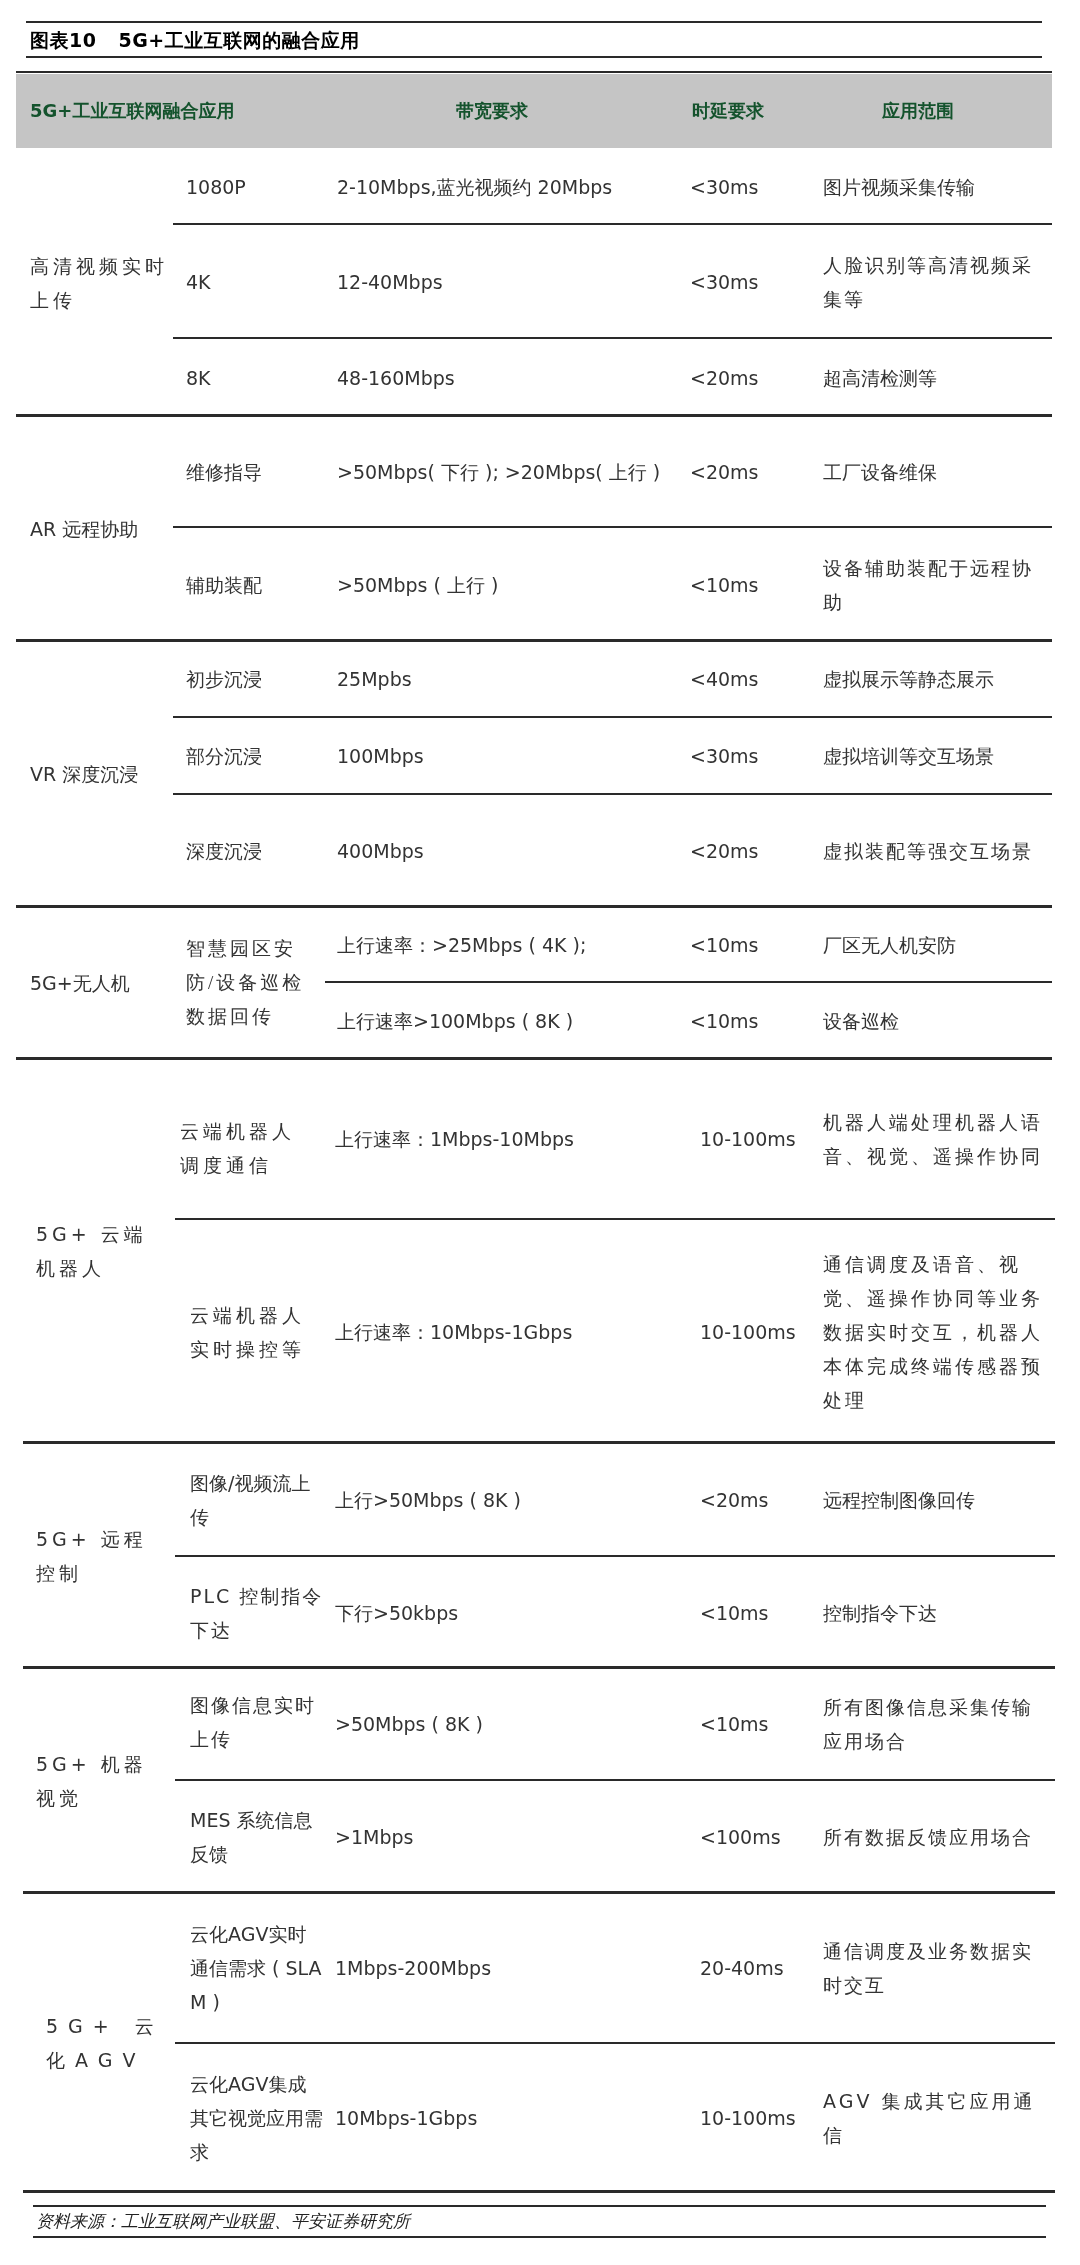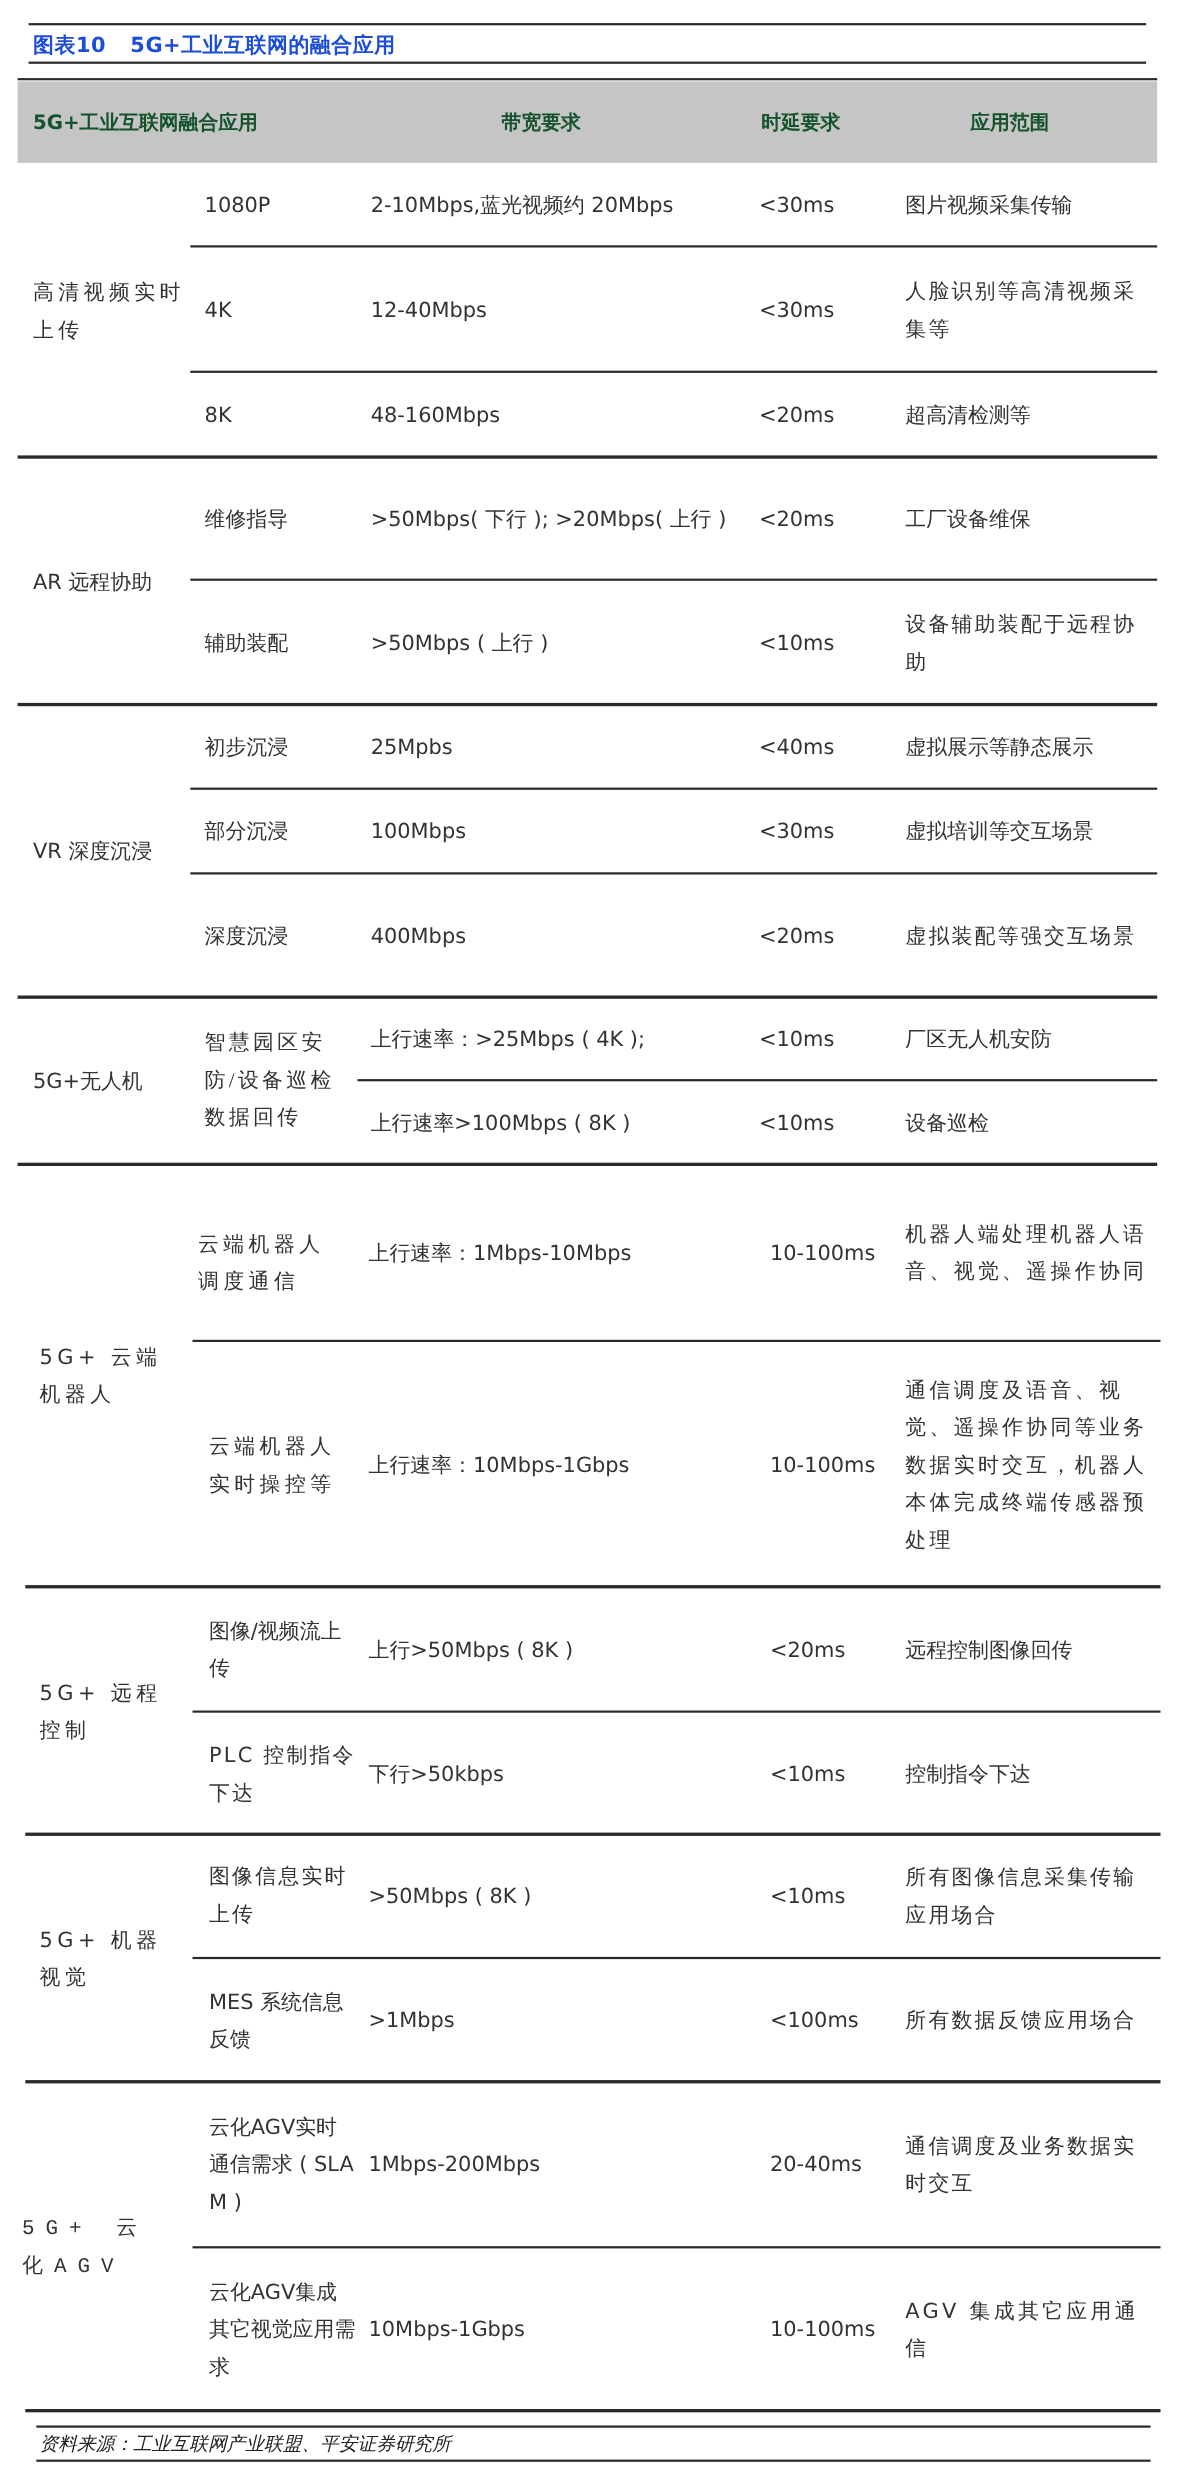--- a/index.html
+++ b/index.html
@@ -1,20 +1,20 @@
 <!DOCTYPE html>
 <html><head>
 <meta charset="utf-8">
 <style>
   html, body { margin:0; padding:0; background:#ffffff; }
   body { width:1080px; height:2265px; position:relative; overflow:hidden;
          font-family:"DejaVu Sans","Liberation Sans",sans-serif; color:#333333; }
   .rule { position:absolute; height:3px; background:#2a2a2a; }
   .rule.thin { height:2px; }
-  .title { position:absolute; left:30px; top:28px; font-size:19px; font-weight:bold; color:#1d4ed8; letter-spacing:0.5px; white-space:nowrap; }
+  .title { position:absolute; left:30px; top:28px; font-size:19px; font-weight:bold; color:#000000; letter-spacing:0.5px; white-space:nowrap; }
   .title .num { margin-right:22px; }
   .header { position:absolute; left:16px; top:74px; width:1036px; height:74px; background:#c5c5c5; }
   .hcell { position:absolute; top:0; height:74px; display:flex; align-items:center;
            font-size:18px; font-weight:bold; color:#14532d; white-space:nowrap; }
   .cell { position:absolute; display:flex; align-items:center; font-size:19px; line-height:34px; color:#333; }
   .wrap { white-space:normal; word-break:break-all; }
   .source { position:absolute; left:36px; top:2210px; font-size:17px; font-style:italic; color:#222; white-space:nowrap; }
 </style>
 </head>
 <body>
@@ -166,21 +166,21 @@
   <div>
     <div class="cell wrap" style="left:190px; top:1782px; width:134px; height:110px;">MES 系统信息反馈</div>
     <div class="cell" style="left:335px; top:1782px; width:340px; height:110px;">&gt;1Mbps</div>
     <div class="cell" style="left:700px; top:1782px; width:120px; height:110px;">&lt;100ms</div>
     <div class="cell wrap" style="left:823px; top:1782px; width:226px; height:110px; letter-spacing:2px;">所有数据反馈应用场合</div>
   </div>
 </div>
 <div class="rule" style="left:23px; top:1891px; width:1032px;"></div>
 
 <div>
-  <div class="cell wrap" style="left:20px; top:1894px; width:128px; height:297px; letter-spacing:10px;font-family:Liberation Mono, monospace;">5G+ 云化AGV</div>
+  <div class="cell wrap" style="left:46px; top:1894px; width:128px; height:297px; letter-spacing:10px;">5G+ 云化AGV</div>
   <div>
     <div class="cell wrap" style="left:190px; top:1894px; width:134px; height:148px;">云化AGV实时通信需求 ( SLAM )</div>
     <div class="cell" style="left:335px; top:1894px; width:340px; height:148px;">1Mbps-200Mbps</div>
     <div class="cell" style="left:700px; top:1894px; width:120px; height:148px;">20-40ms</div>
     <div class="cell wrap" style="left:823px; top:1894px; width:226px; height:148px; letter-spacing:2px;">通信调度及业务数据实时交互</div>
   </div>
   <div class="rule thin" style="left:175px; top:2042px; width:880px;"></div>
   <div>
     <div class="cell wrap" style="left:190px; top:2045px; width:134px; height:146px;">云化AGV集成其它视觉应用需求</div>
     <div class="cell" style="left:335px; top:2045px; width:340px; height:146px;">10Mbps-1Gbps</div>

